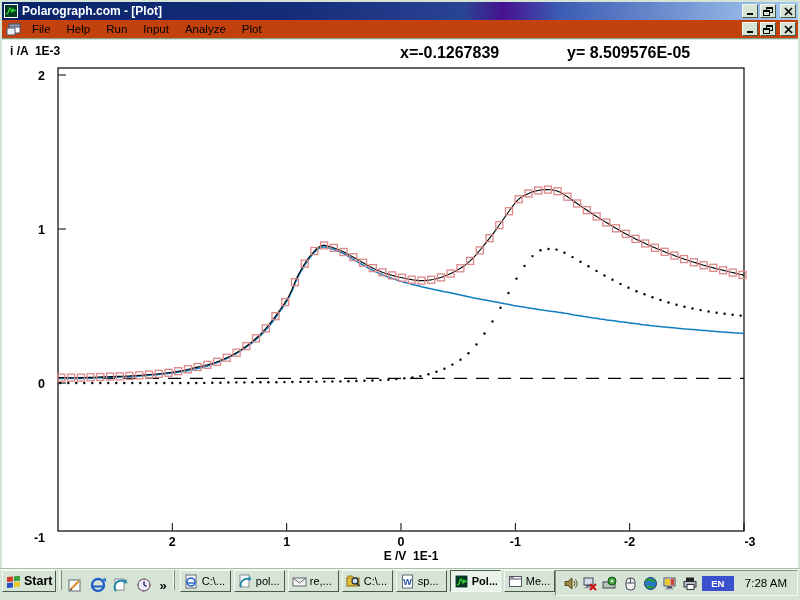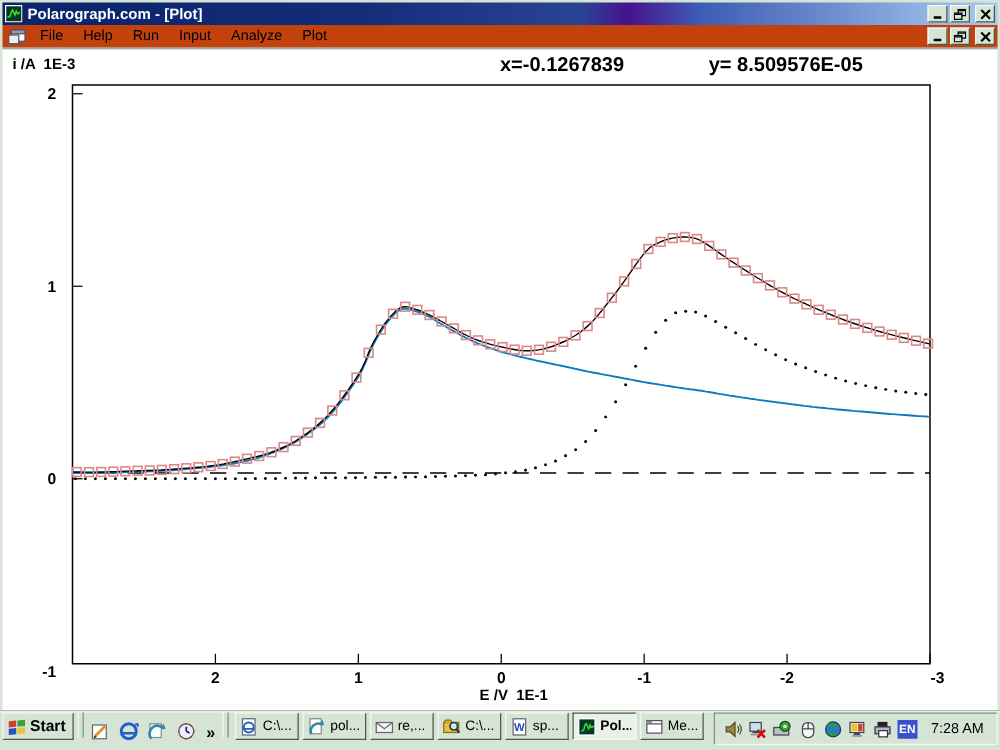--- a/index.html
+++ b/index.html
@@ -44,21 +44,21 @@
   .tasks{display:flex;gap:3px;margin-left:2px;}
   .task-btn{height:22px;width:51px;background:#d5e4d5;border:1px solid;
     border-color:#f2f9f2 #4a5a4a #4a5a4a #f2f9f2;display:flex;align-items:center;gap:3px;padding:0 3px;overflow:hidden;}
   .task-btn .t-label{font-size:11px;white-space:nowrap;overflow:hidden;}
   .task-btn.active{border-color:#4a5a4a #f2f9f2 #f2f9f2 #4a5a4a;background:#e9f1e9;}
   .task-btn.active .t-label{font-weight:bold;}
   .t-ico{flex:0 0 auto;width:15px;height:15px;}
   .tray{margin-left:auto;height:24px;border:1px solid;border-color:#7e947e #f2f9f2 #f2f9f2 #7e947e;
     display:flex;align-items:center;gap:3px;padding:0 6px;}
   .tray-icon{width:17px;height:16px;display:flex;align-items:center;justify-content:center;}
-  .en-badge{width:16px;height:15px;background:#3a50cf;color:#fff;font-size:9.5px;font-weight:bold;
+  .en-badge{width:32px;height:15px;background:#3a50cf;color:#fff;font-size:9.5px;font-weight:bold;
     display:flex;align-items:center;justify-content:center;}
   .clock{font-size:11.5px;margin:0 4px 0 8px;white-space:pre;}
 </style>
 </head>
 <body>
 
 <div class="titlebar">
   <svg class="app-icon" viewBox="0 0 14 14">
     <rect x="0" y="0" width="14" height="14" fill="#fff"></rect>
     <rect x="1" y="1" width="12" height="12" fill="#063826"></rect>

